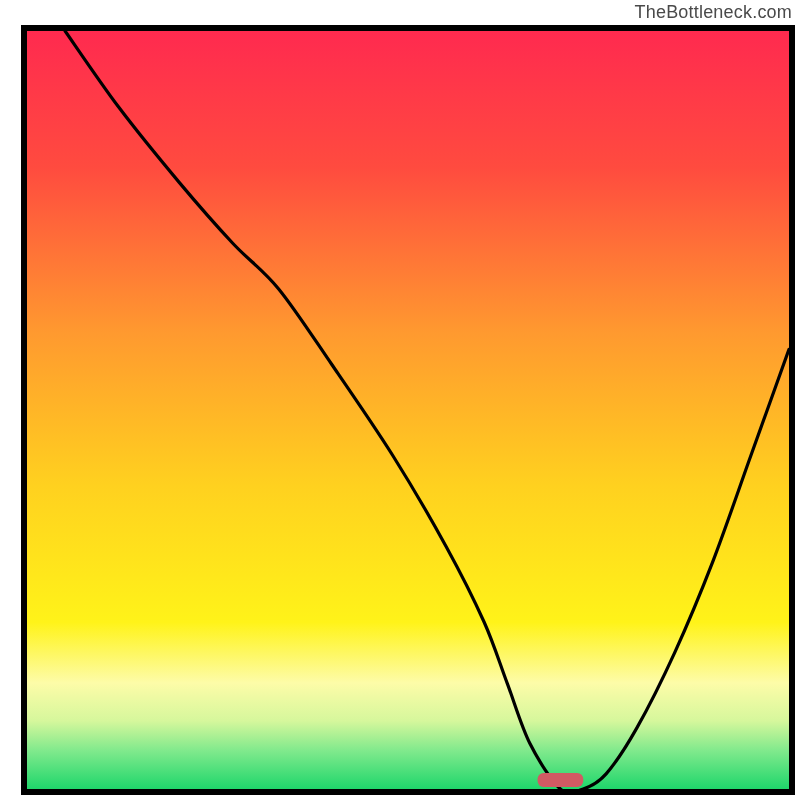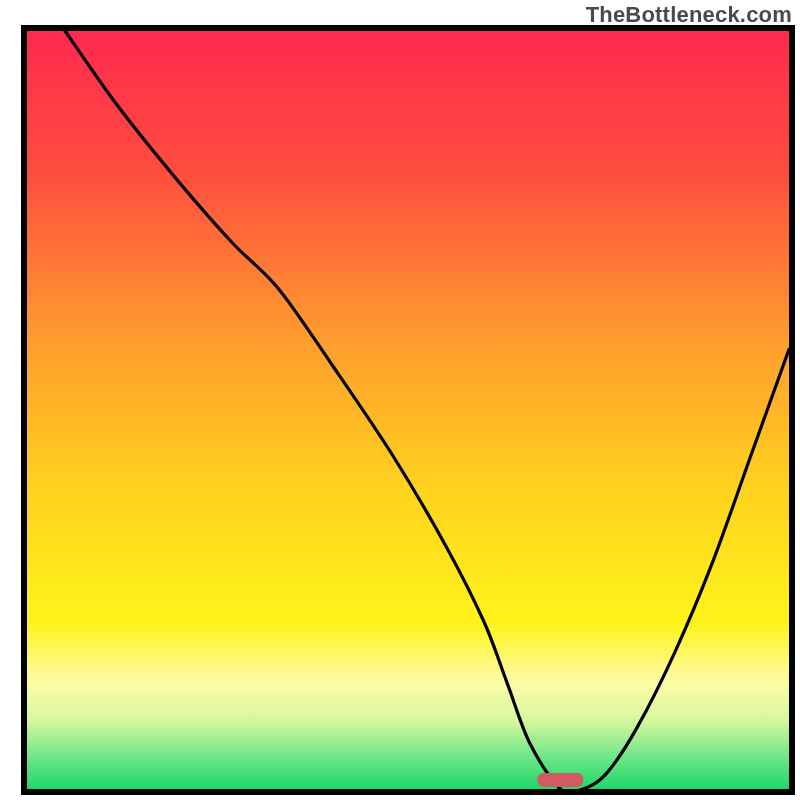--- a/index.html
+++ b/index.html
@@ -13,22 +13,22 @@
   }
   .container {
     position: relative;
     width: 800px;
     height: 800px;
   }
   .watermark {
     position: absolute;
     top: 2px;
     right: 8px;
-    font-size: 22px;
-    font-weight: 700;
+    font-size: 18px;
+    font-weight: 400;
     color: #4a4a4a;
     z-index: 10;
     letter-spacing: 0.2px;
   }
   svg.plot {
     position: absolute;
     left: 0;
     top: 0;
     width: 800px;
     height: 800px;

